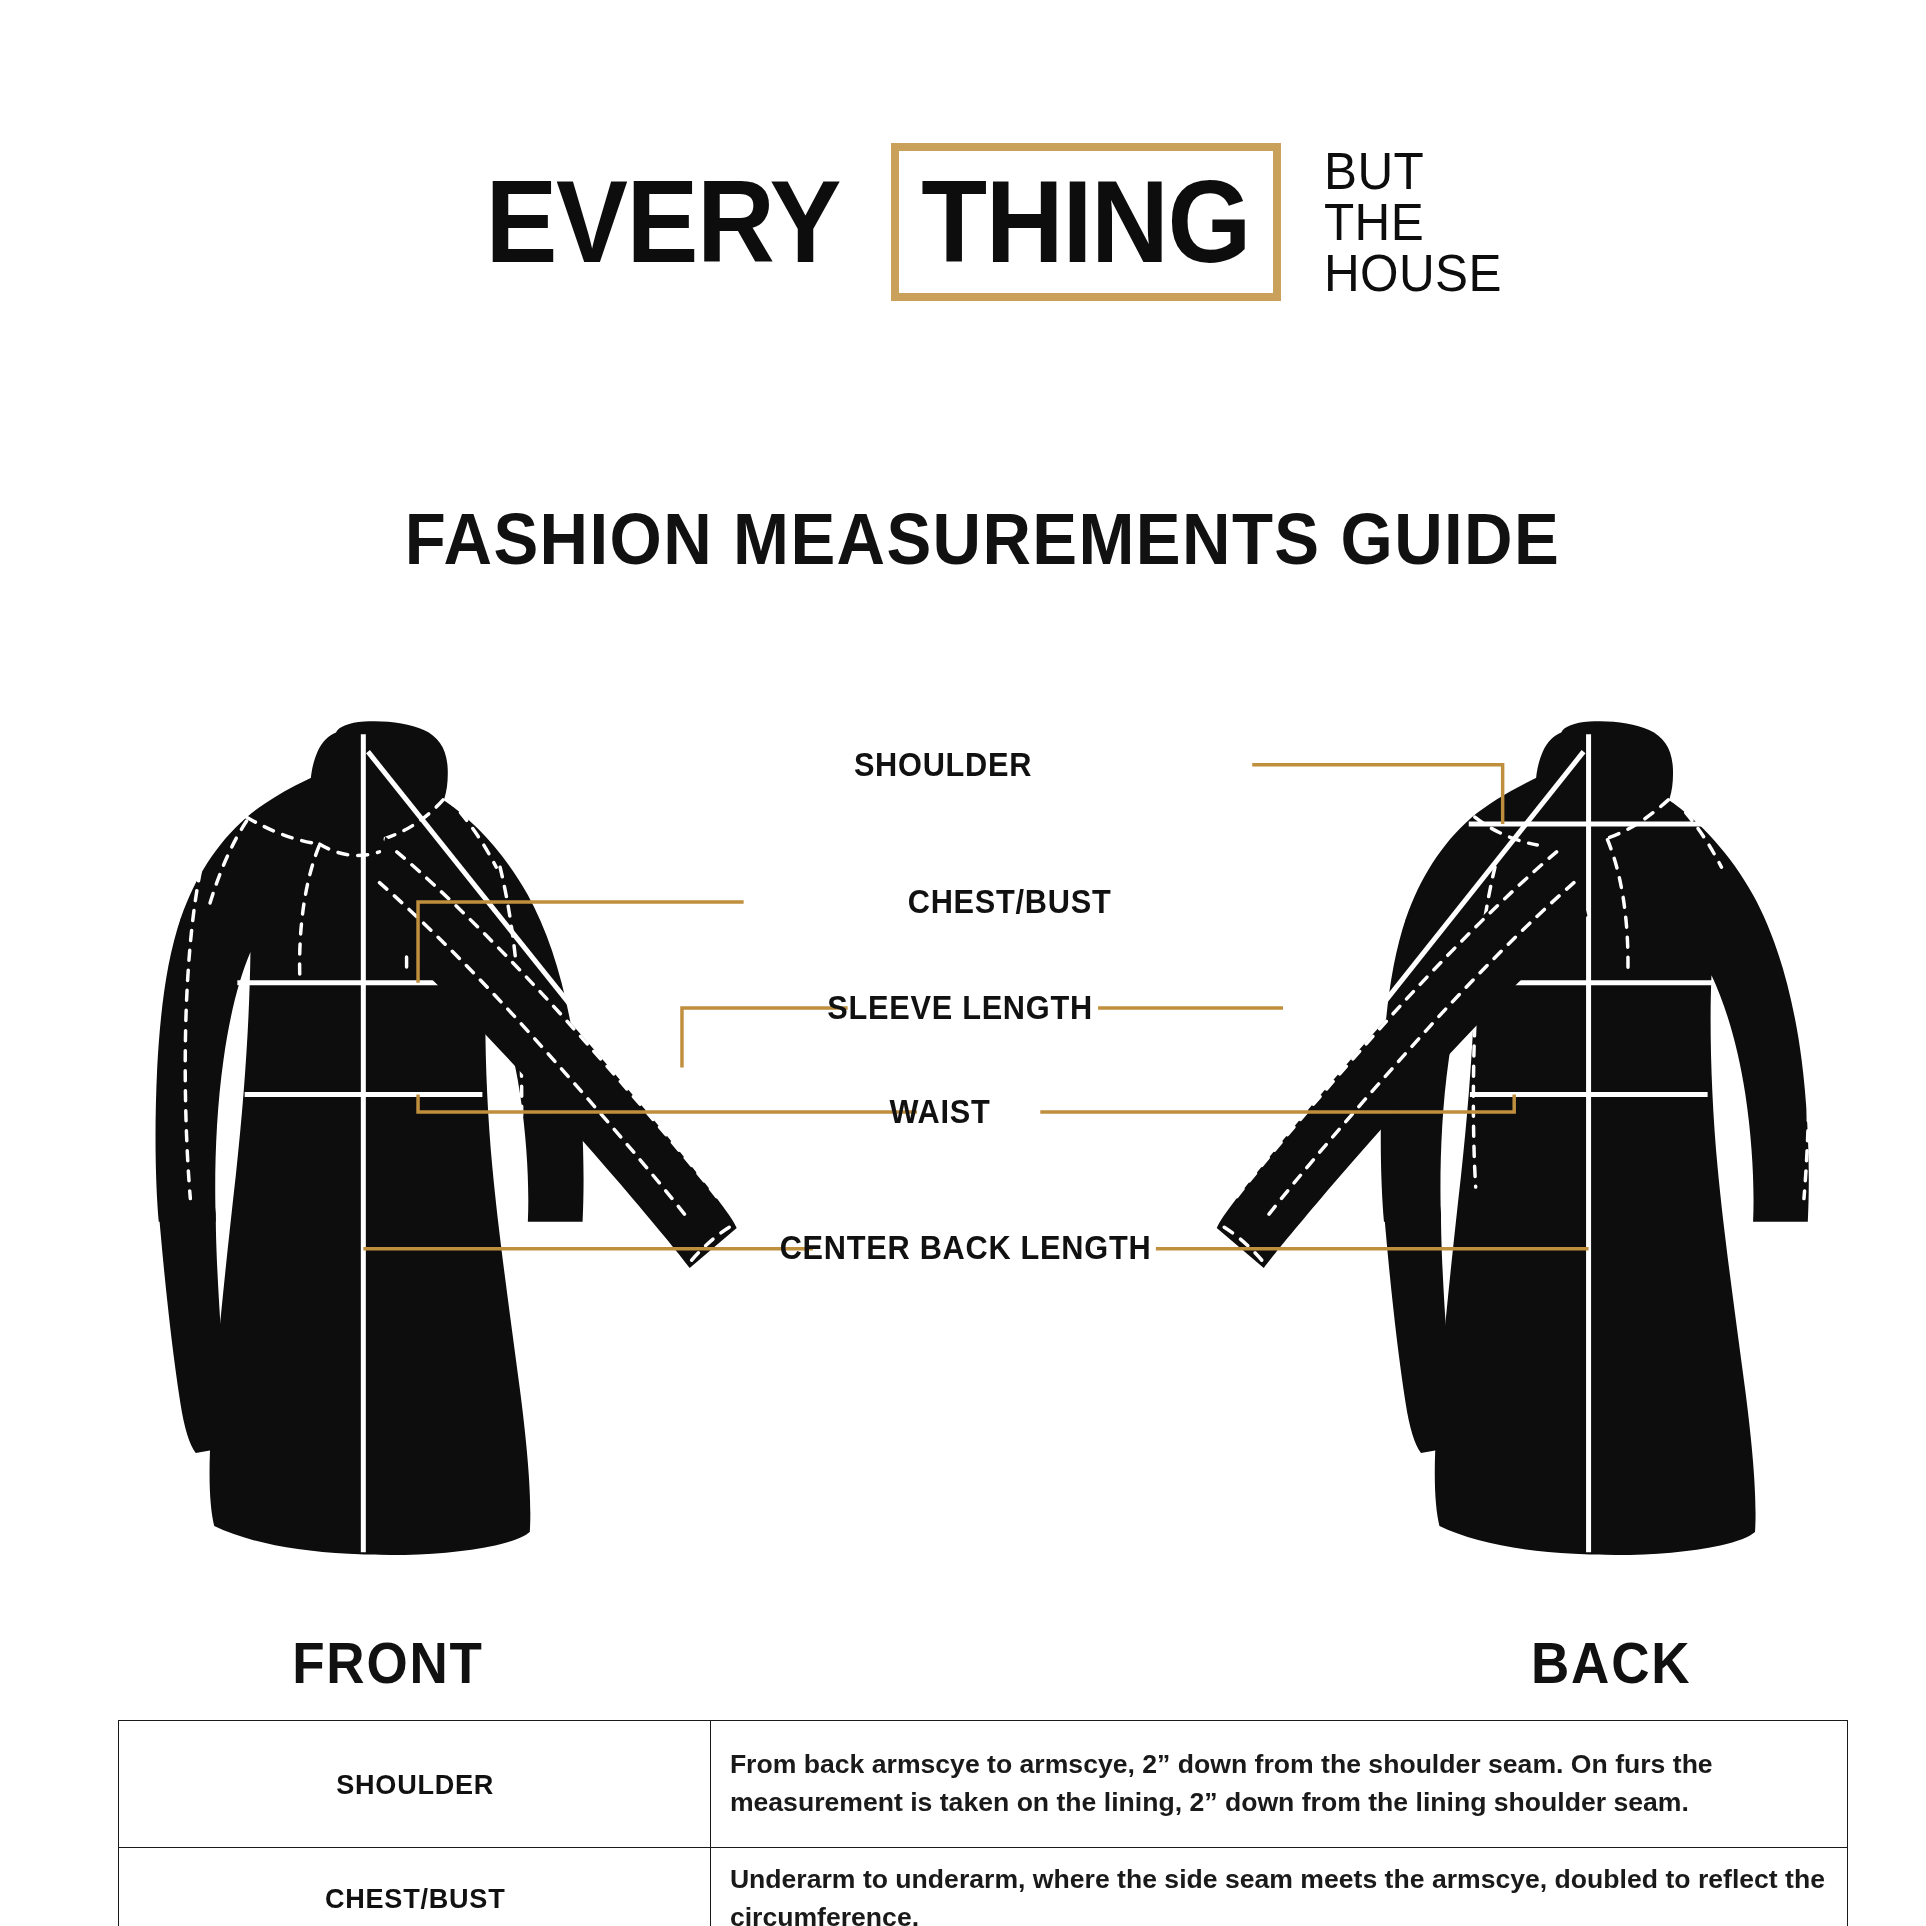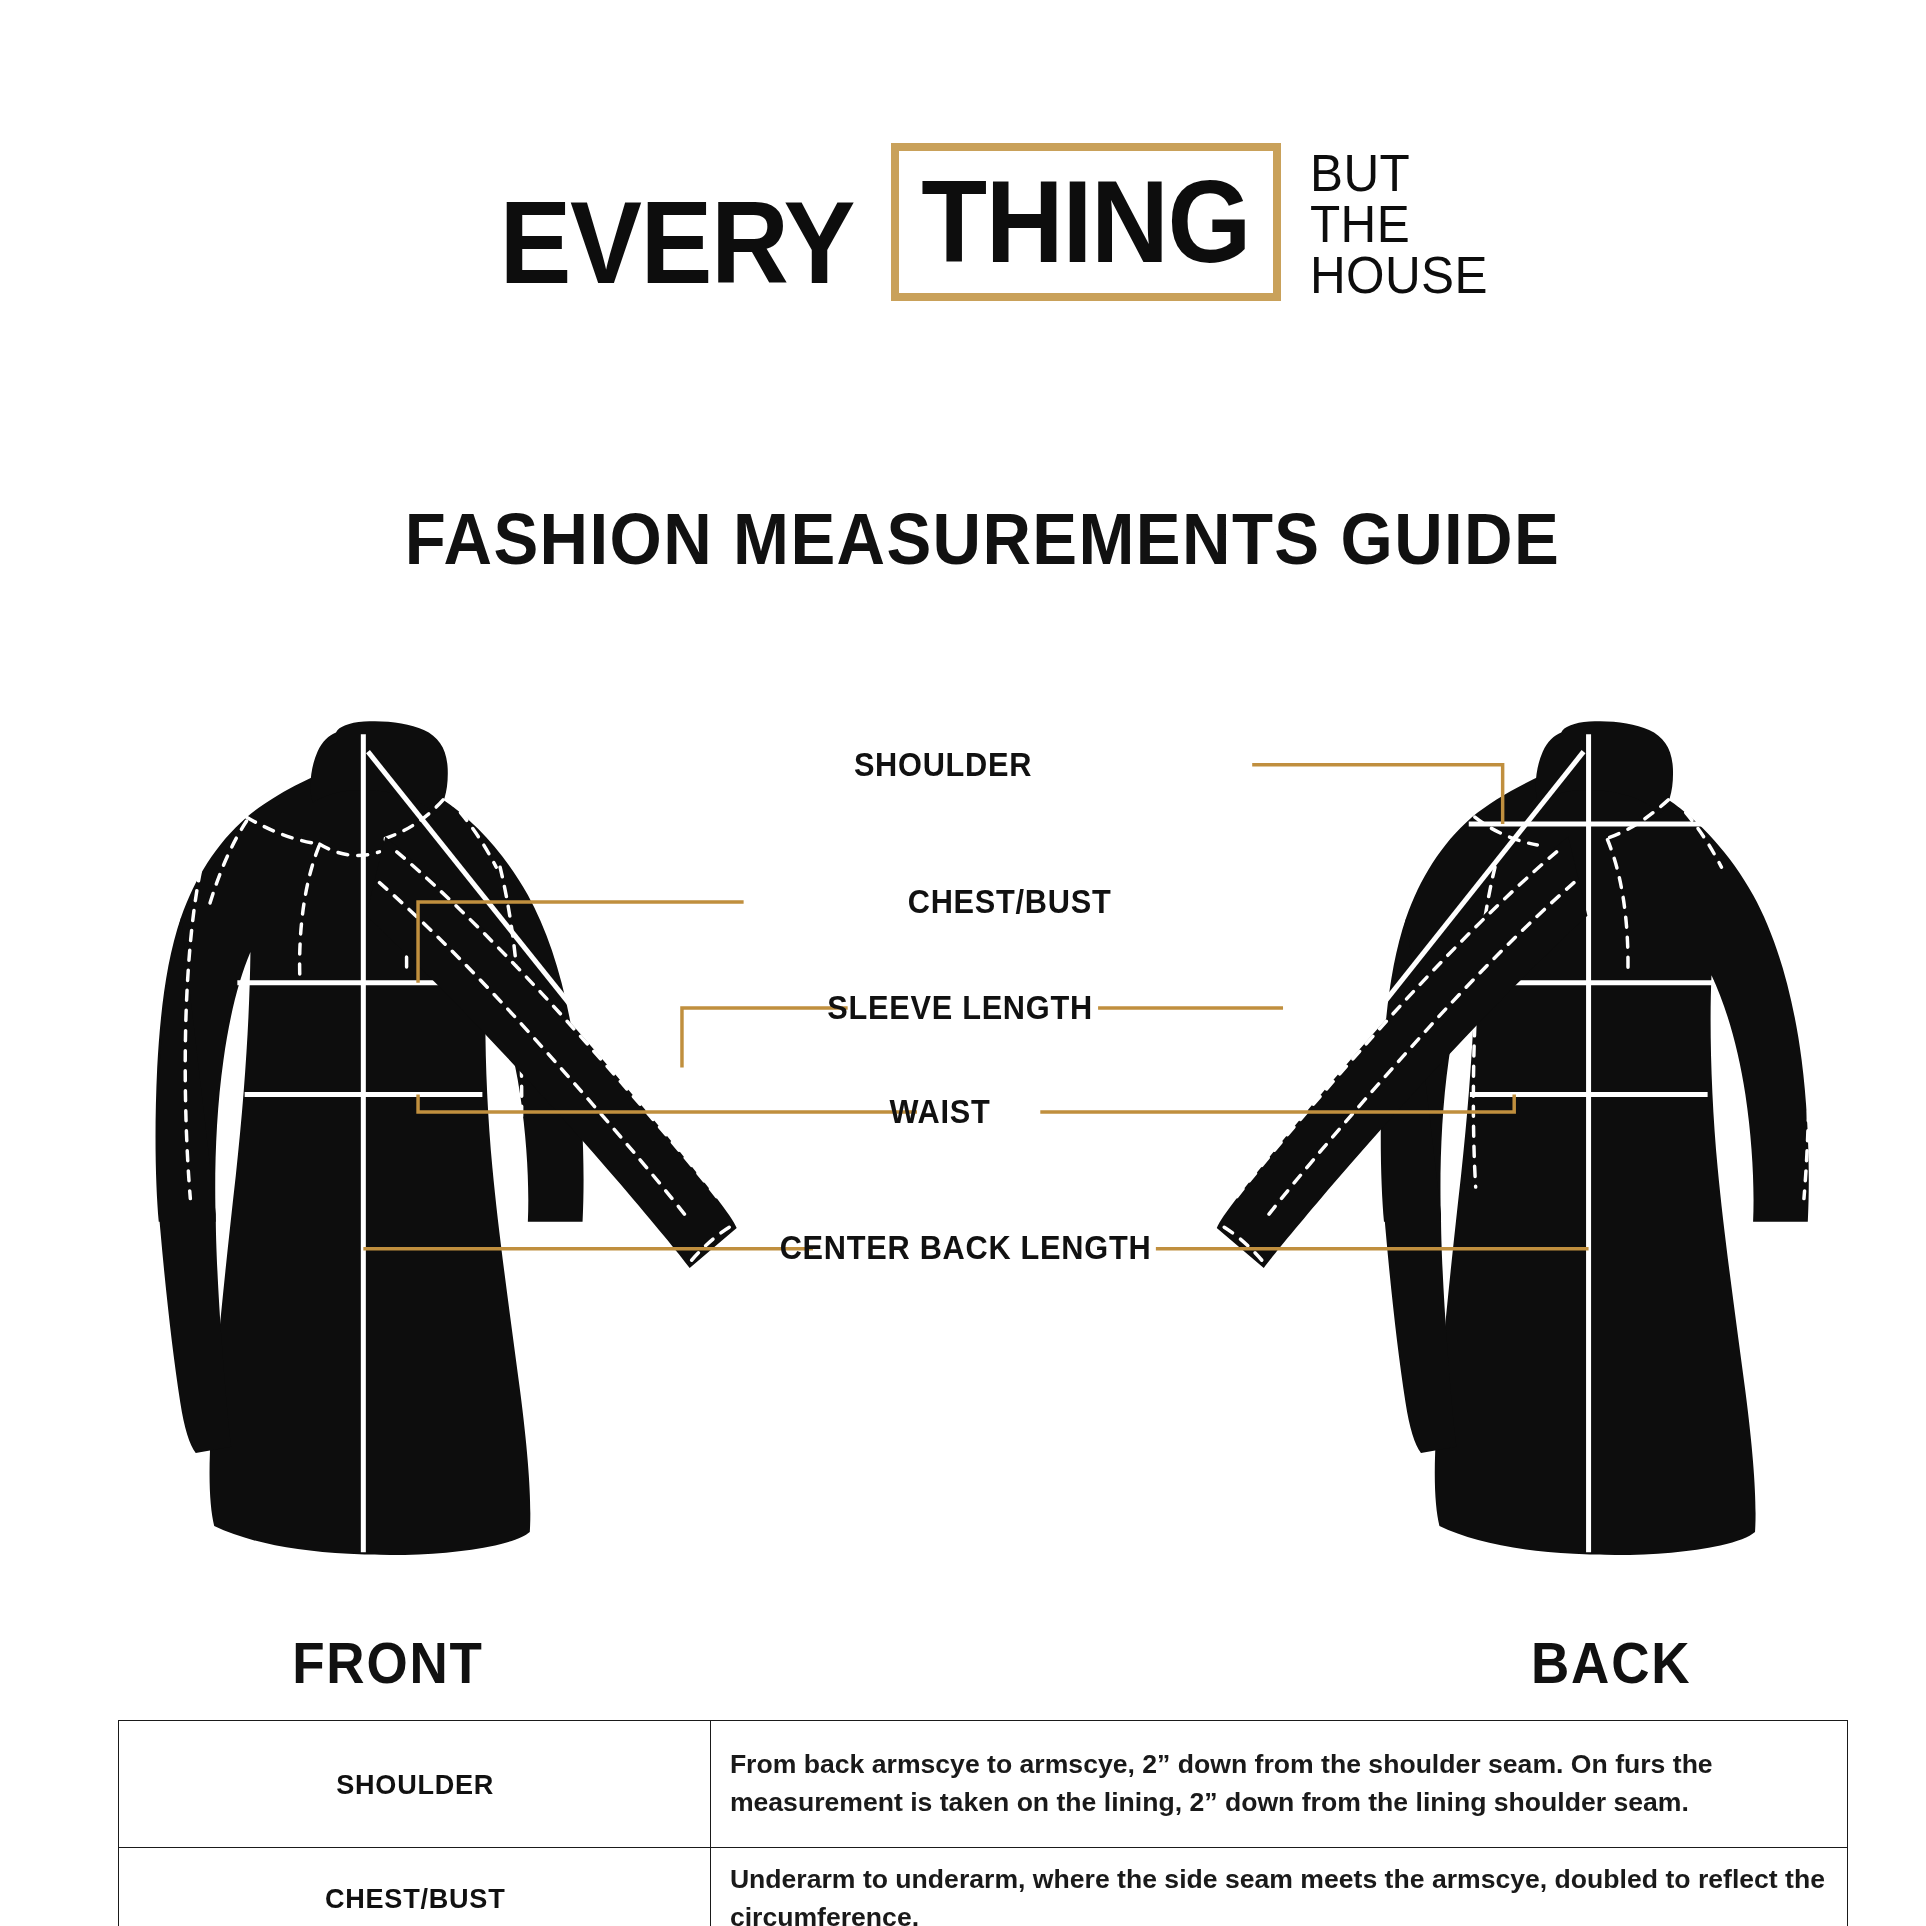--- a/index.html
+++ b/index.html
@@ -26,22 +26,22 @@
     position: absolute;
     top: 143px;
     left: 0;
     width: 1965px;
     display: flex;
     justify-content: center;
     align-items: center;
   }
   .logo-inner {
     display: flex;
-    align-items: flex-end;
-    gap: 0px;
+    align-items: center;
+    gap: 14px;
   }
   .logo-every {
     font-family: "Liberation Sans Narrow", "Liberation Sans", sans-serif;
     font-weight: 700;
     font-size: 116px;
     letter-spacing: -1.5px;
     line-height: 1;
     transform: scaleX(0.93);
     transform-origin: right center;
     color: #0d0d0d;

